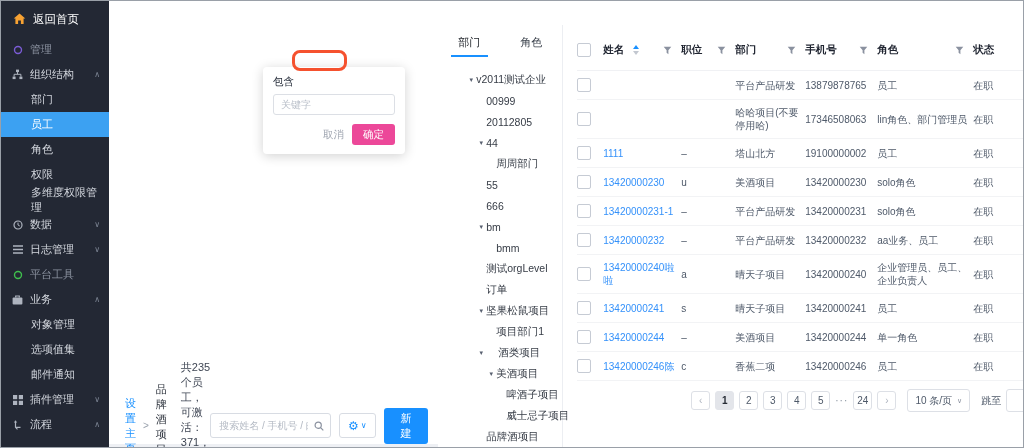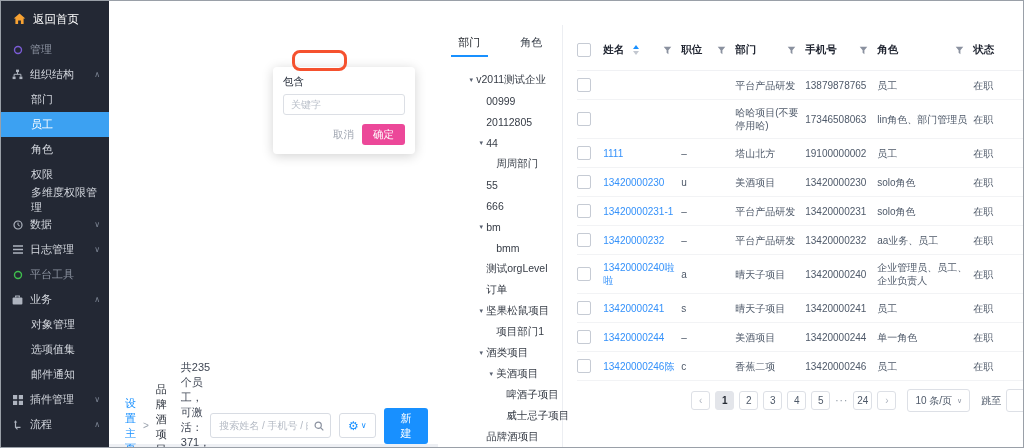--- a/index.html
+++ b/index.html
@@ -72,21 +72,21 @@
   .pg-btn.active{background:#e3e5ea;border-color:#e3e5ea;font-weight:bold;color:#272c35;}
   .pg-btn.nav{color:#aeb4bf;}
   .pg-ellipsis{color:#86909c;cursor:pointer;letter-spacing:1px;}
   .pg-size{height:21px;border:1px solid #dde0e6;border-radius:3px;display:flex;align-items:center;gap:5px;padding:0 7px;margin-left:6px;cursor:pointer;background:#fff;}
   .pg-size-caret{font-size:7px;color:#8a919f;}
   .pg-size-caret::before{content:"\2228";}
   .pg-jump{display:flex;align-items:center;gap:5px;margin-left:6px;}
   .pg-jump input{width:42px;height:19px;border:1px solid #dde0e6;border-radius:3px;outline:none;text-align:center;font-family:inherit;font-size:10px;}
 
   
-  .filter-popup{position:absolute;left:272px;top:66px;width:142px;background:#fff;border-radius:4px;
+  .filter-popup{position:absolute;left:262px;top:66px;width:142px;background:#fff;border-radius:4px;
                 box-shadow:0 2px 12px rgba(0,0,0,.18);padding:8px 10px 9px;z-index:30;font-size:10.5px;box-sizing:border-box;}
   .fp-label{color:#272e3b;margin-bottom:5px;}
   .fp-input{width:100%;height:21px;border:1px solid #dcdfe5;border-radius:3px;outline:none;padding:0 7px;font-size:10px;box-sizing:border-box;font-family:inherit;}
   .fp-input::placeholder{color:#b9bfc9;}
   .fp-footer{display:flex;justify-content:flex-end;align-items:center;gap:2px;margin-top:9px;}
   .fp-cancel{color:#a0a6b1;background:none;border:none;font-size:10.5px;cursor:pointer;font-family:inherit;}
   .fp-confirm{background:#ec4899;color:#fff;border:none;border-radius:3px;height:21px;padding:0 11px;font-size:10.5px;cursor:pointer;font-family:inherit;}
 
   
   .annotation-box{position:absolute;left:291px;top:49px;width:55px;height:21px;border:3px solid #f5512e;border-radius:8px;z-index:40;pointer-events:none;box-sizing:border-box;}
@@ -293,21 +293,21 @@
               <span class="tn-label">订单</span>
             </div>
             <div class="tree-node" style="padding-left: 20px;">
               <span class="tn-caret"></span>
               <span class="tn-label">坚果松鼠项目</span>
             </div>
             <div class="tree-node" style="padding-left: 30px;">
               <span class="tn-caret none"></span>
               <span class="tn-label">项目部门1</span>
             </div>
-            <div class="tree-node" style="padding-left: 20px;">
+            <div class="tree-node" style="padding-left: 20px; gap: 12px;">
               <span class="tn-caret"></span>
               <span class="tn-label">酒类项目</span>
             </div>
             <div class="tree-node" style="padding-left: 30px;">
               <span class="tn-caret"></span>
               <span class="tn-label">美酒项目</span>
             </div>
             <div class="tree-node" style="padding-left: 40px;">
               <span class="tn-caret none"></span>
               <span class="tn-label">啤酒子项目</span>

